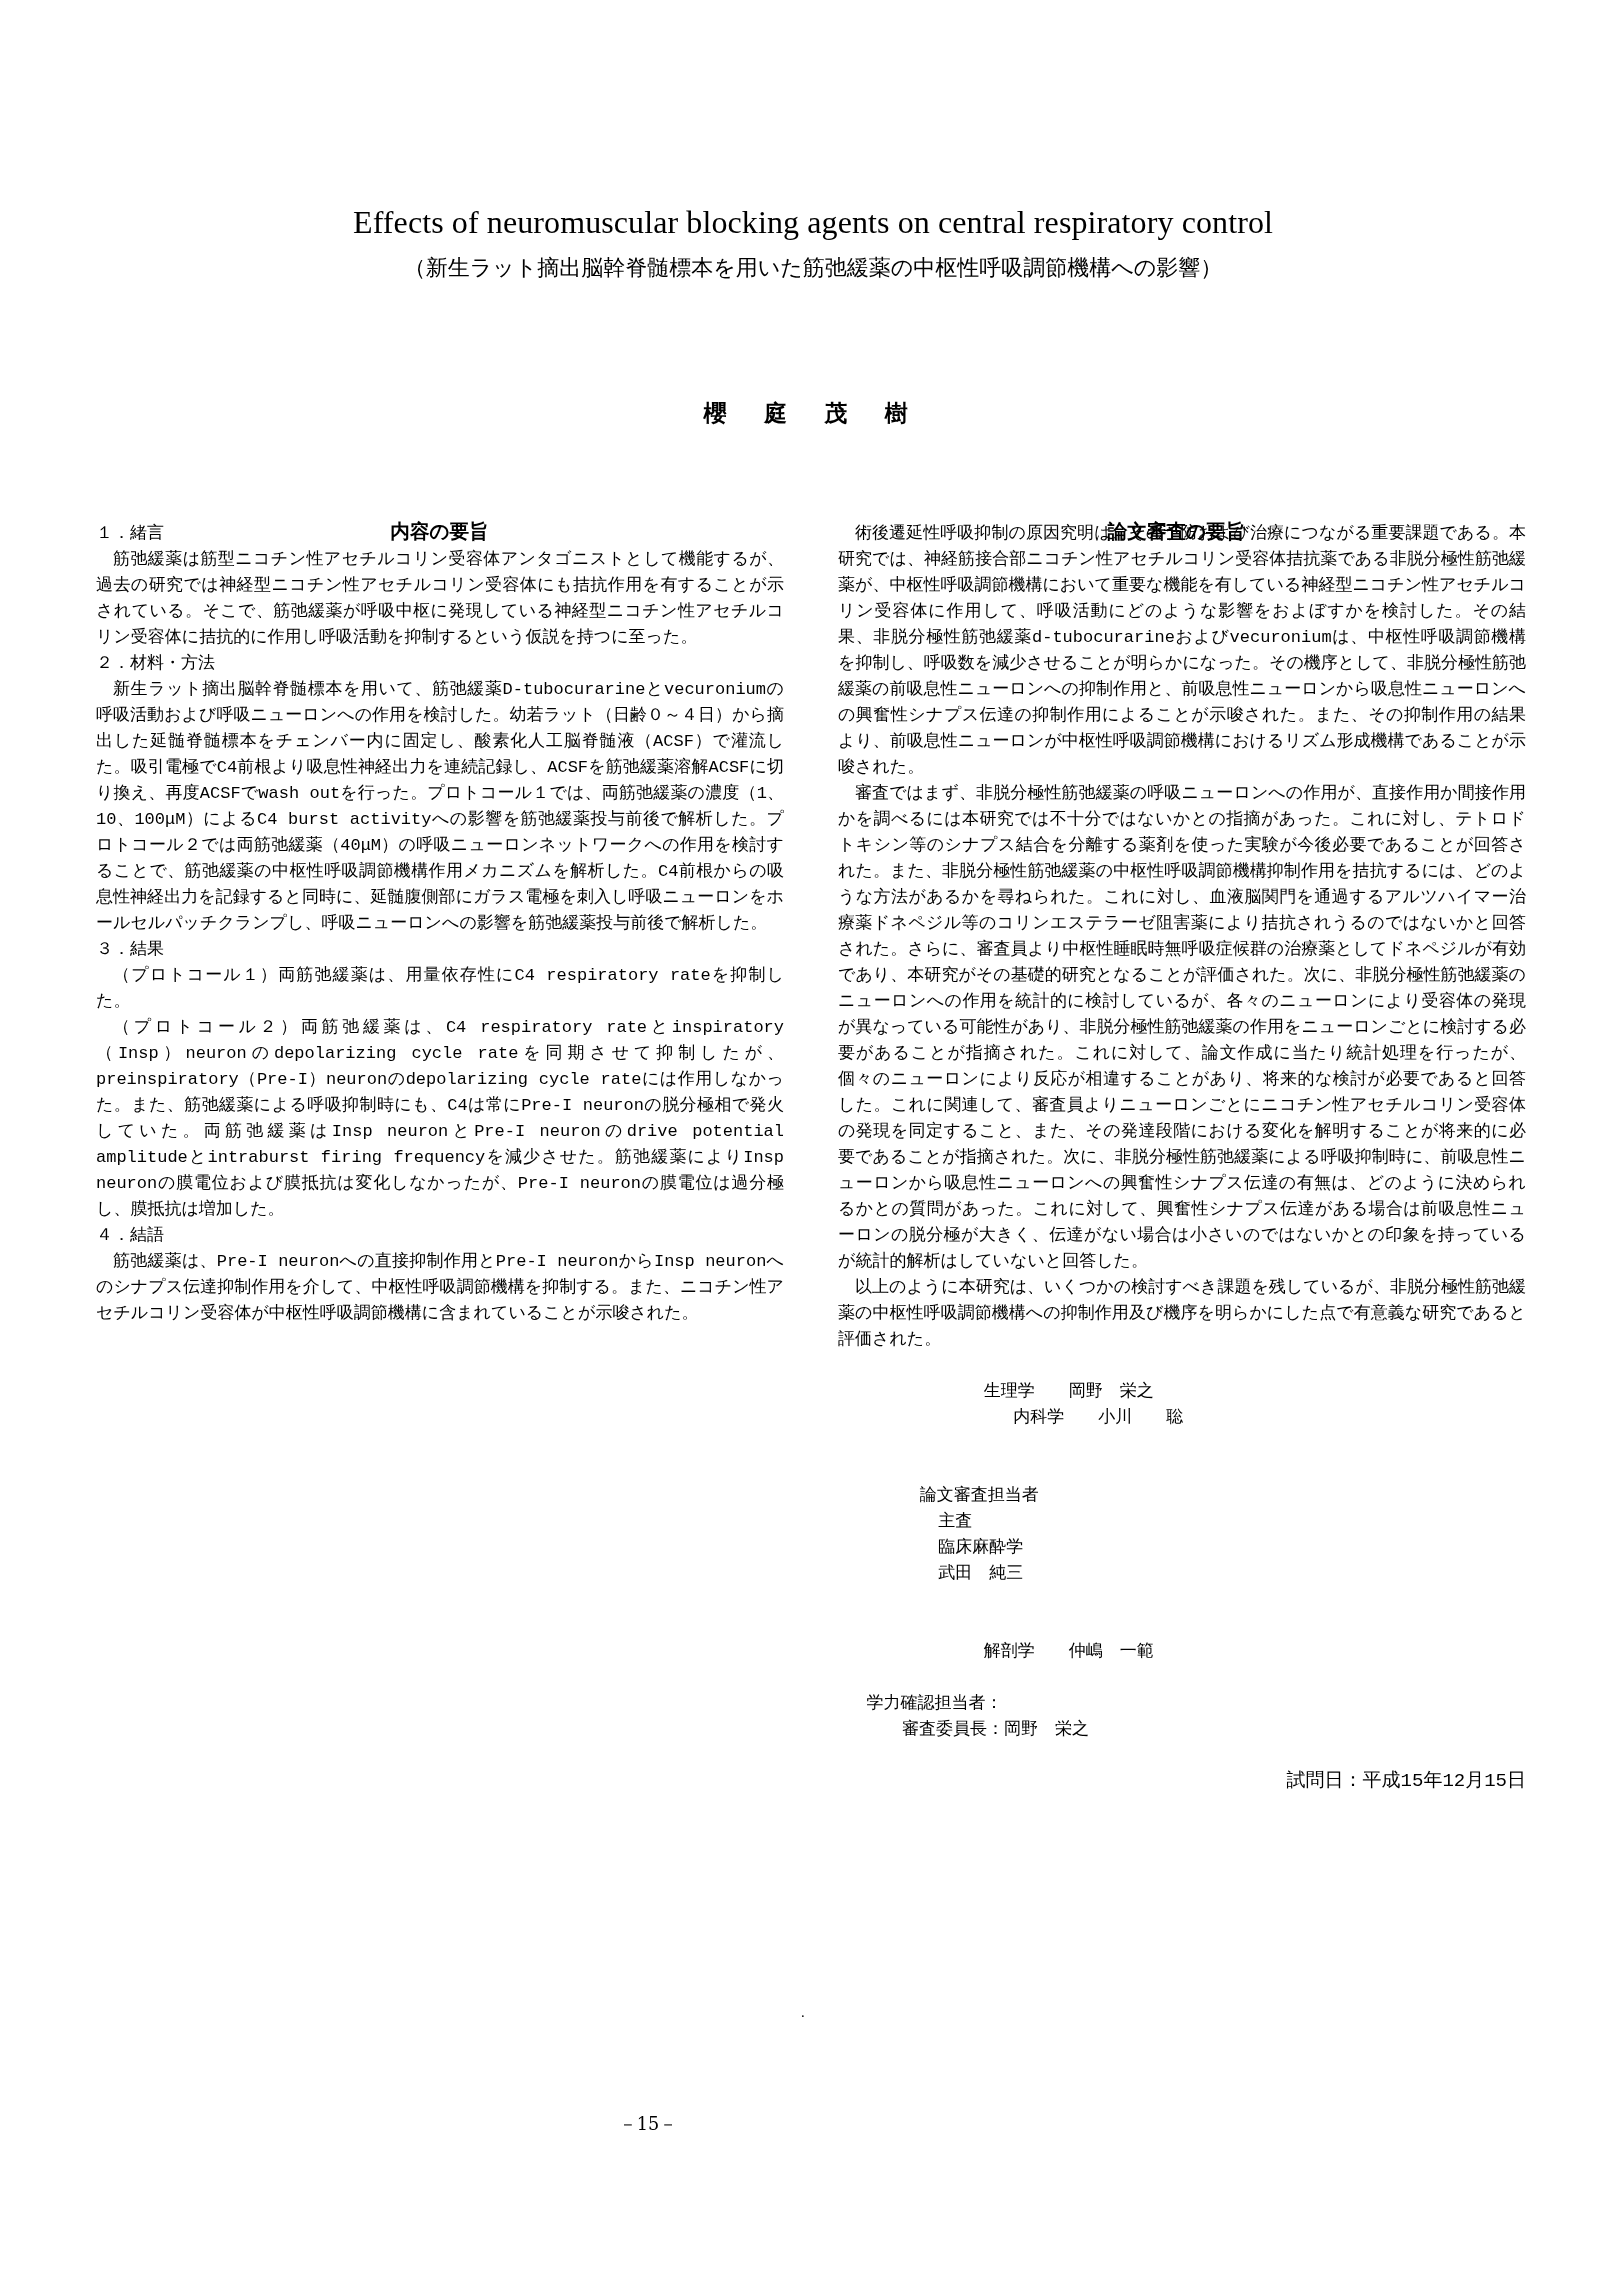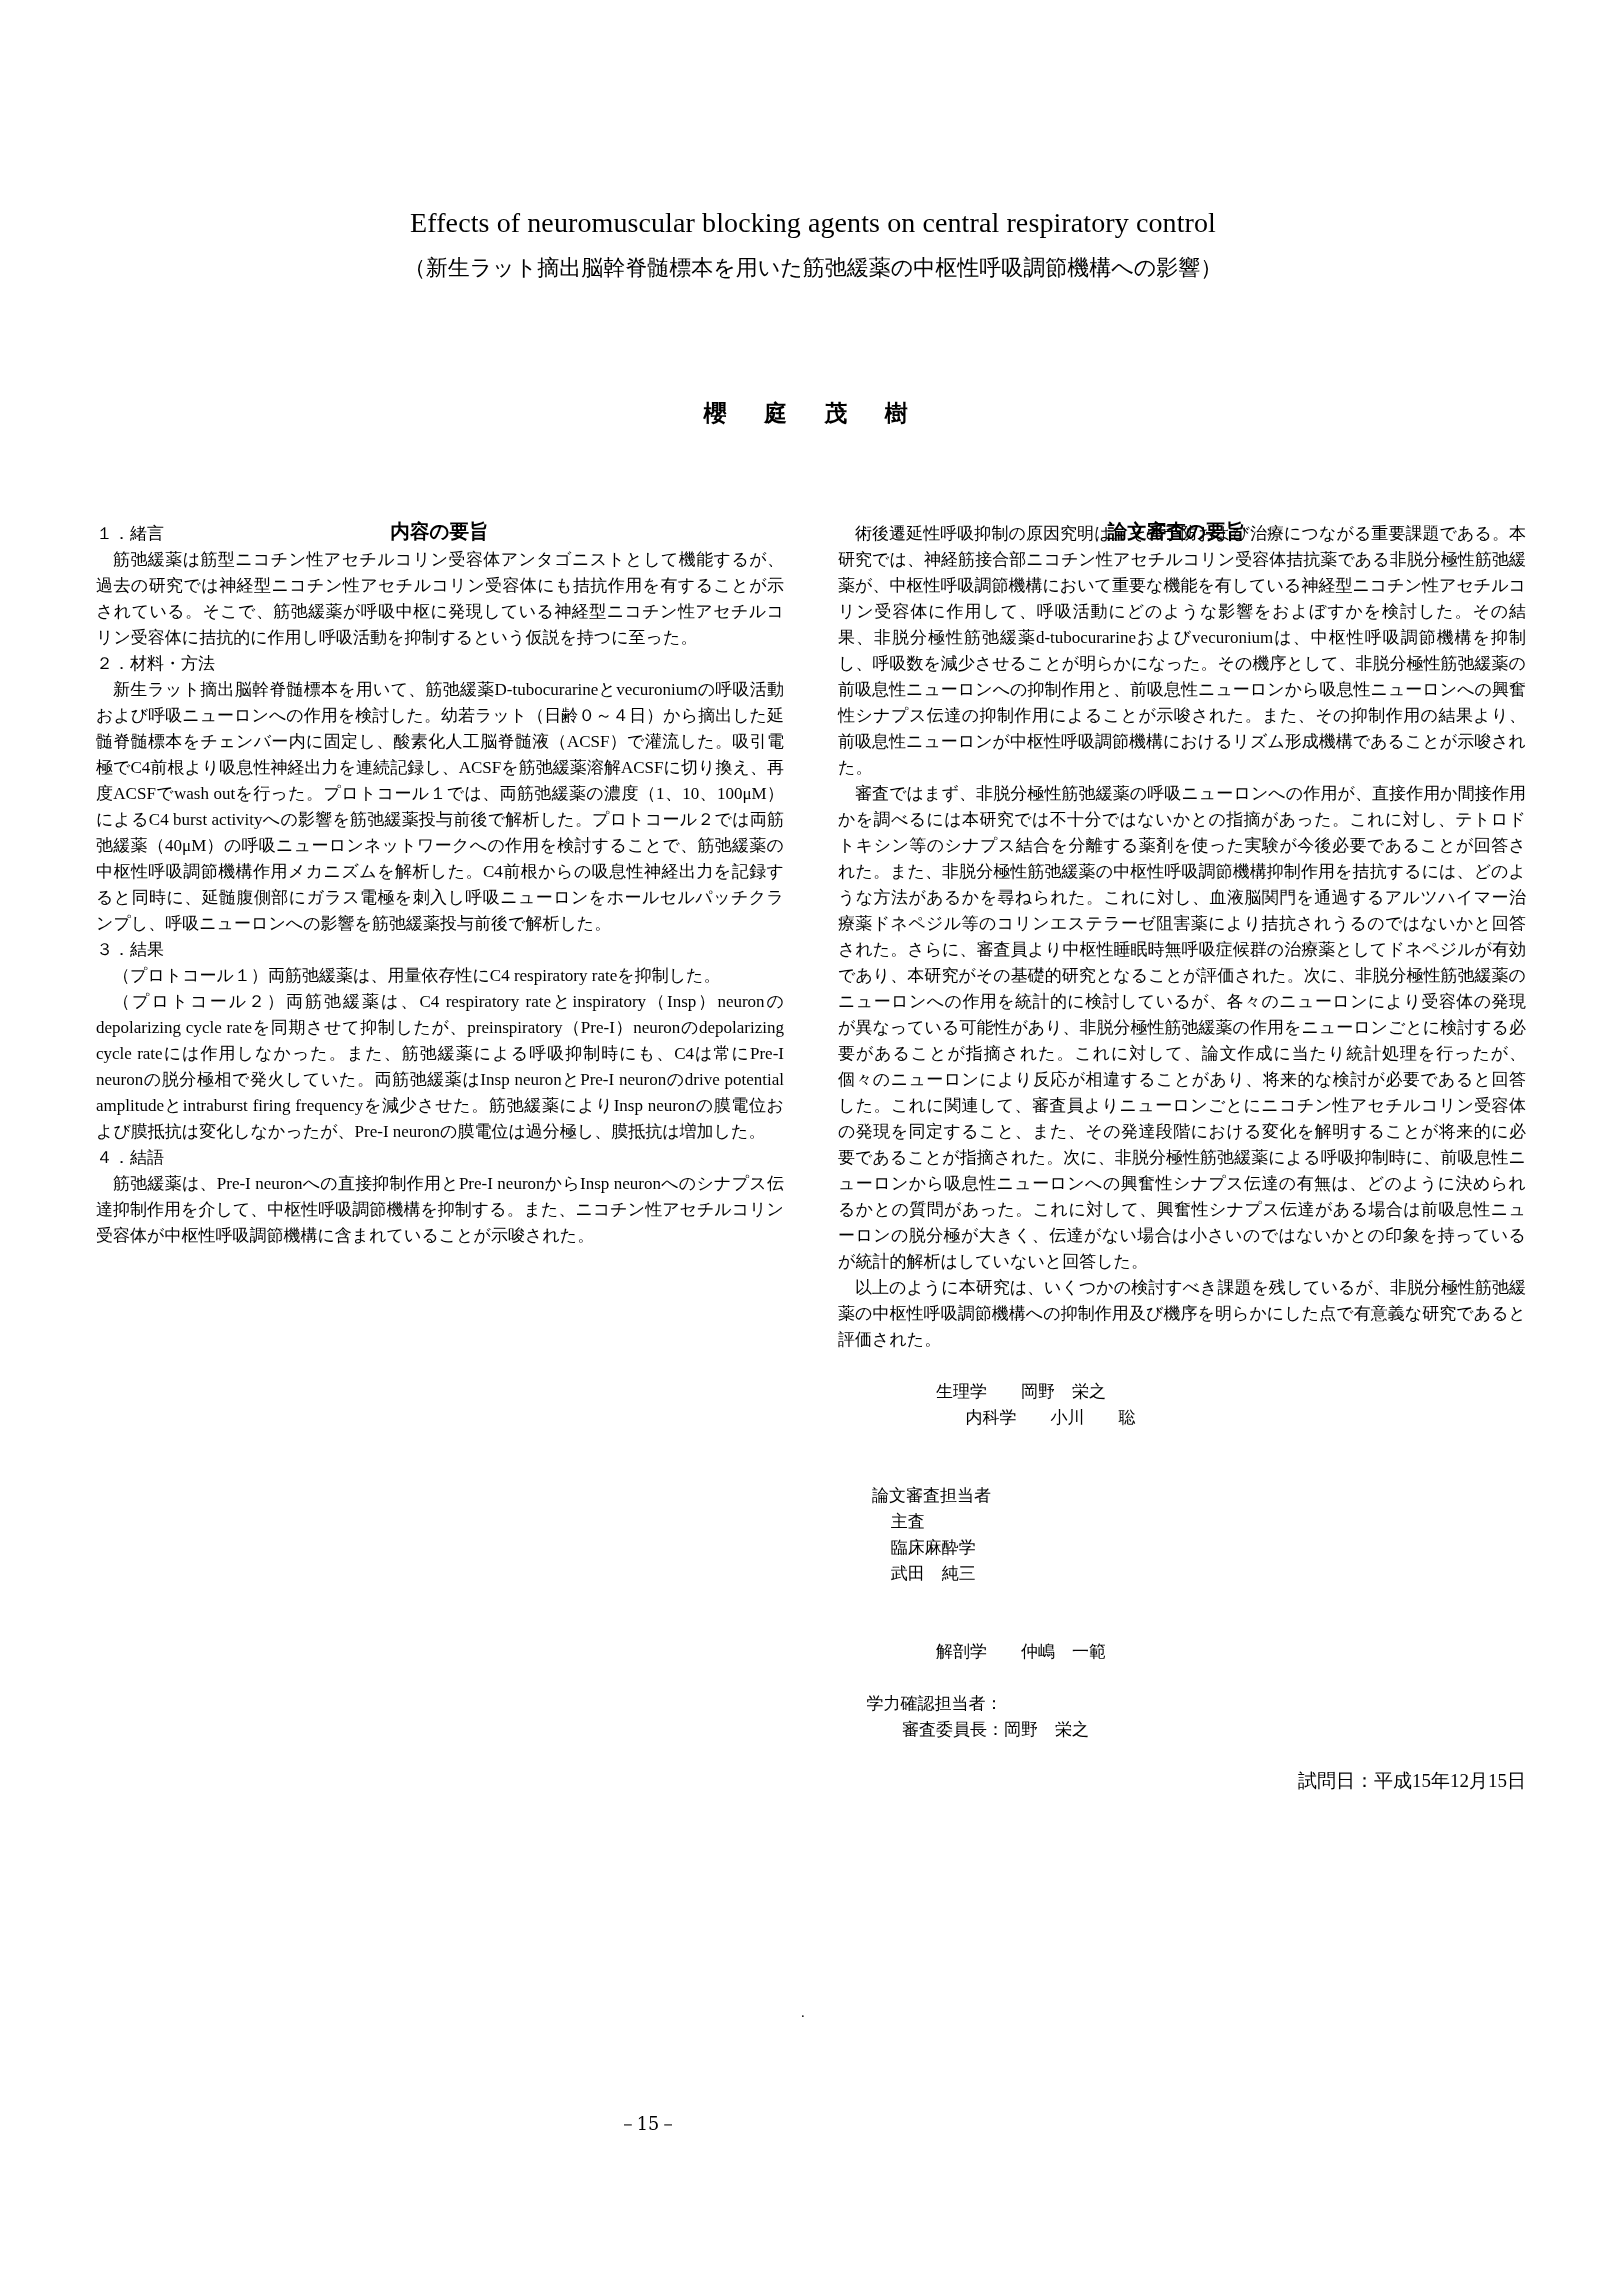--- a/index.html
+++ b/index.html
@@ -22,21 +22,21 @@
     height: 2295px;
   }
   .title-block {
     position: absolute;
     left: 177px;
     top: 201px;
     width: 1272px;
     text-align: center;
   }
   .title-en-1, .title-en-2 {
-    font-size: 28px;
+    font-size: 32px;
     line-height: 43px;
     letter-spacing: 0.1px;
     font-family: "Liberation Serif", "DejaVu Serif", serif;
   }
   .title-ja {
     font-size: 22px;
     line-height: 41px;
     margin-top: 3px;
     font-family: "DejaVu Serif", "Liberation Serif", serif;
   }
@@ -68,21 +68,21 @@
     left: 835px;
     top: 477px;
     width: 683px;
   }
   .column {
     position: absolute;
     top: 521px;
     width: 688px;
     font-size: 17px;
     line-height: 26px;
-    font-family: Liberation Serif, serif;
+    font-family: Liberation Mono, monospace;
     text-align: justify;
   }
   .column.left { left: 96px; }
   .column.right { left: 838px; }
   .sec-head {
     margin-top: 0px;
     text-indent: 0;
   }
   p {
     margin: 0;

